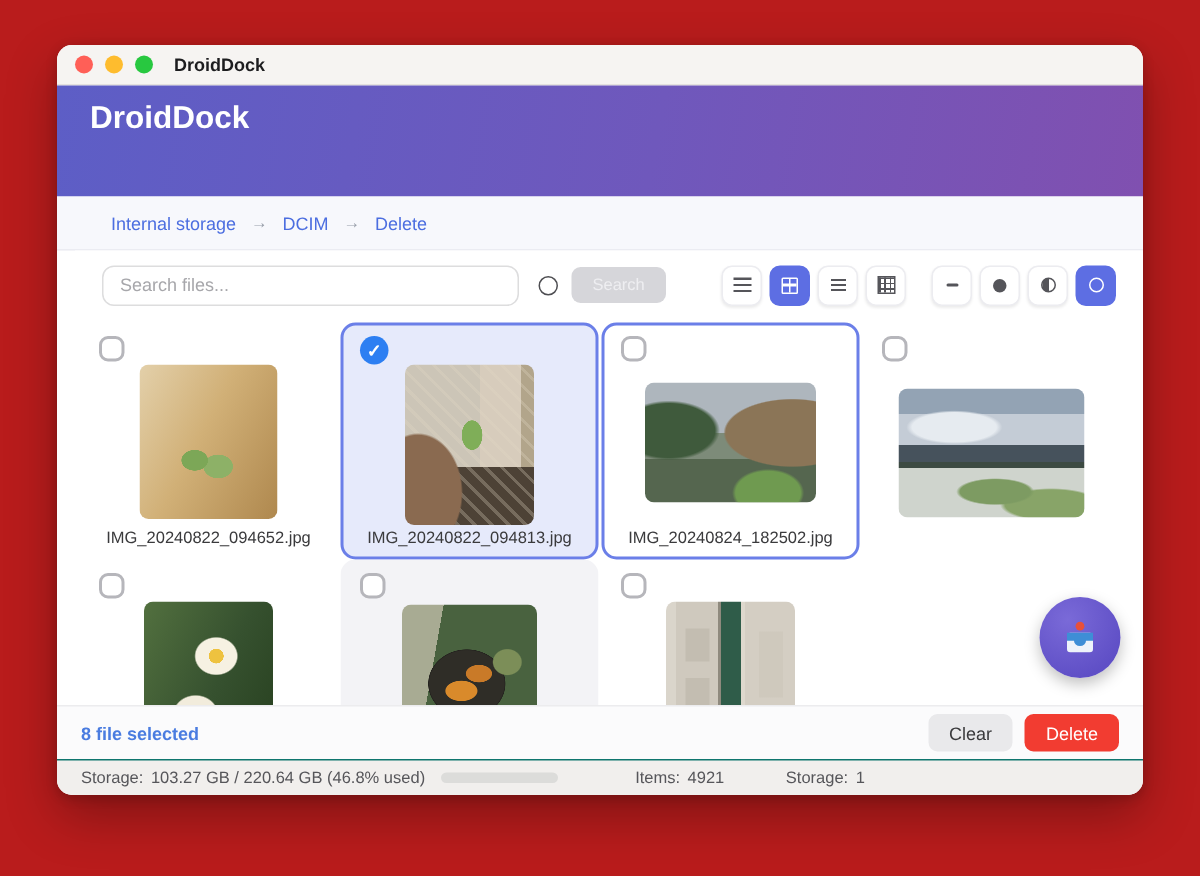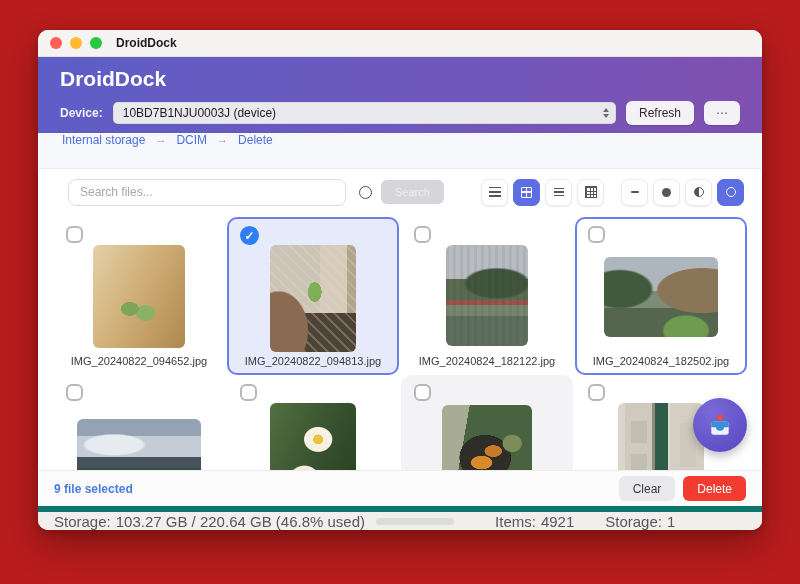--- a/index.html
+++ b/index.html
@@ -29,21 +29,21 @@
   .stepper { margin-left:auto; display:flex; flex-direction:column; gap:2px; align-items:center; }
   .stepper i { display:block; width:0; height:0; border-left:3.5px solid transparent; border-right:3.5px solid transparent; }
   .stepper .up { border-bottom:4px solid #6b6b70; }
   .stepper .dn { border-top:4px solid #6b6b70; }
   .hbtn { height:24px; padding:0 13px; background:#f4f2f7; border:none; border-radius:6px;
     font-size:12px; color:#2b2b2e; font-family:inherit; box-shadow:0 1px 1px rgba(0,0,0,.15); }
   .hbtn.more { padding:0 12px; color:#55555a; }
 
   
   .breadcrumb { flex:0 0 36px; background:#f7f8fc; border-bottom:1px solid #ebecf2;
-    display:flex; align-items:flex-start; gap:10px; padding:0 24px; font-size:12px; }
+    display:flex; align-items:center; gap:10px; padding:0 36px; font-size:12px; }
   .crumb { color:#4c6ee0; cursor:pointer; }
   .crumb-sep { color:#9aa0ab; font-size:11px; }
 
   
   .toolbar { flex:0 0 46px; background:#fff; display:flex; align-items:center; padding:0 18px; gap:9px;margin-left:12px; }
   .search-input { width:278px; height:27px; border:1px solid #ddddde; border-radius:8px; padding:0 11px;
     font-size:12px; color:#444; font-family:inherit; outline:none; }
   .search-input::placeholder { color:#a7a7ab; }
   .subdir-wrap { display:flex; align-items:center; gap:6px; margin-left:4px; }
   .round-check { width:13px; height:13px; border-radius:50%; border:1.6px solid #4e4e52; background:#fff; }
@@ -135,55 +135,43 @@
   
   .action-bar { flex:0 0 36px; background:#fbfbfc; border-top:1px solid #ececee;
     display:flex; align-items:center; padding:0 16px; gap:8px; }
   .sel-text { color:#4a7ce0; font-size:12px; font-weight:bold; }
   .abtn { height:25px; padding:0 14px; border:none; border-radius:6px; font-size:12px; font-family:inherit; }
   .abtn.clear { margin-left:auto; background:#e9e9eb; color:#3a3a3c; }
   .abtn.download { background:#45a24a; color:#fff; }
   .abtn.delete { background:#f23c31; color:#fff; }
 
   
-  .status-bar { flex:0 0 24px; background:#f1efed; border-top:6px solid #0f766e;
-    display:flex; align-items:center; padding:0 16px; font-size:15px; color:#56565a; gap:5px; }
+  .status-bar { flex:0 0 24px; background:#f1efed; border-top:1px solid #0f766e;
+    display:flex; align-items:center; padding:0 16px; font-size:11px; color:#56565a; gap:5px; }
   .progress { width:78px; height:7px; border-radius:4px; background:#dcdcda; margin:0 10px 0 6px; overflow:hidden; }
   .progress-fill { height:100%; border-radius:4px; background:#3da44e; }
-  .stat-group { display:flex; gap:5px; margin-left:26px; }
+  .stat-group { display:flex; gap:5px; margin-left:36px; }
 </style>
 </head>
 <body>
 
 <div class="stage">
   <div class="window">
 
     <div class="titlebar">
       <div class="lights">
         <span class="light red"></span>
         <span class="light yellow"></span>
         <span class="light green"></span>
       </div>
       <span class="win-title">DroidDock</span>
     </div>
 
     <div class="header">
       <div class="app-title">DroidDock</div>
-      <div class="device-row">
-        <span class="device-label">Device:</span>
-        <div class="select">
-          <span>10BD7B1NJU0003J (device)</span>
-          <span class="stepper">
-              <i class="up"></i>
-              <i class="dn"></i>
-            </span>
-        </div>
-        <button class="hbtn">Refresh</button>
-        <button class="hbtn more">⋯</button>
-      </div>
     </div>
 
     <div class="breadcrumb">
       <span class="crumb">Internal storage</span>
       <span class="crumb-sep">→</span>
       <span class="crumb">DCIM</span>
       <span class="crumb-sep">→</span>
       <span class="crumb">Delete</span>
     </div>
 
@@ -228,25 +216,20 @@
       <div class="cell">
         <span class="checkbox"></span>
         <div class="thumb t1"></div>
         <span class="fname">IMG_20240822_094652.jpg</span>
       </div>
       <div class="cell selected">
         <span class="checkbox checked">✓</span>
         <div class="thumb t2"></div>
         <span class="fname">IMG_20240822_094813.jpg</span>
       </div>
-      <div class="cell">
-        <span class="checkbox"></span>
-        <div class="thumb t3"></div>
-        <span class="fname">IMG_20240824_182122.jpg</span>
-      </div>
       <div class="cell focused">
         <span class="checkbox"></span>
         <div class="thumb t4"></div>
         <span class="fname">IMG_20240824_182502.jpg</span>
       </div>
 
       <div class="cell">
         <span class="checkbox"></span>
         <div class="thumb t5"></div>
       </div>
@@ -266,21 +249,21 @@
 
     <div class="fab">
       <svg width="28" height="26" viewBox="0 0 24 24">
         <circle cx="12" cy="5" r="2.7" fill="#e8503a"></circle>
         <rect x="4" y="9" width="16" height="12" rx="2" fill="#eef3fa"></rect>
         <path d="M4 9 h16 v5 h-4.3 a3.7 3.2 0 0 1 -7.4 0 H4 z" fill="#3e8ed6"></path>
       </svg>
     </div>
 
     <div class="action-bar">
-      <span class="sel-text">9 file selected</span>
+      <span class="sel-text">8 file selected</span>
       <button class="abtn clear">Clear</button>
       <button class="abtn delete">Delete</button>
     </div>
 
     <div class="status-bar">
       <span>Storage:</span>
       <span>103.27 GB / 220.64 GB (46.8% used)</span>
       <span class="progress">
         <span class="progress-fill" style="width: 46.8%;"></span>
       </span>

